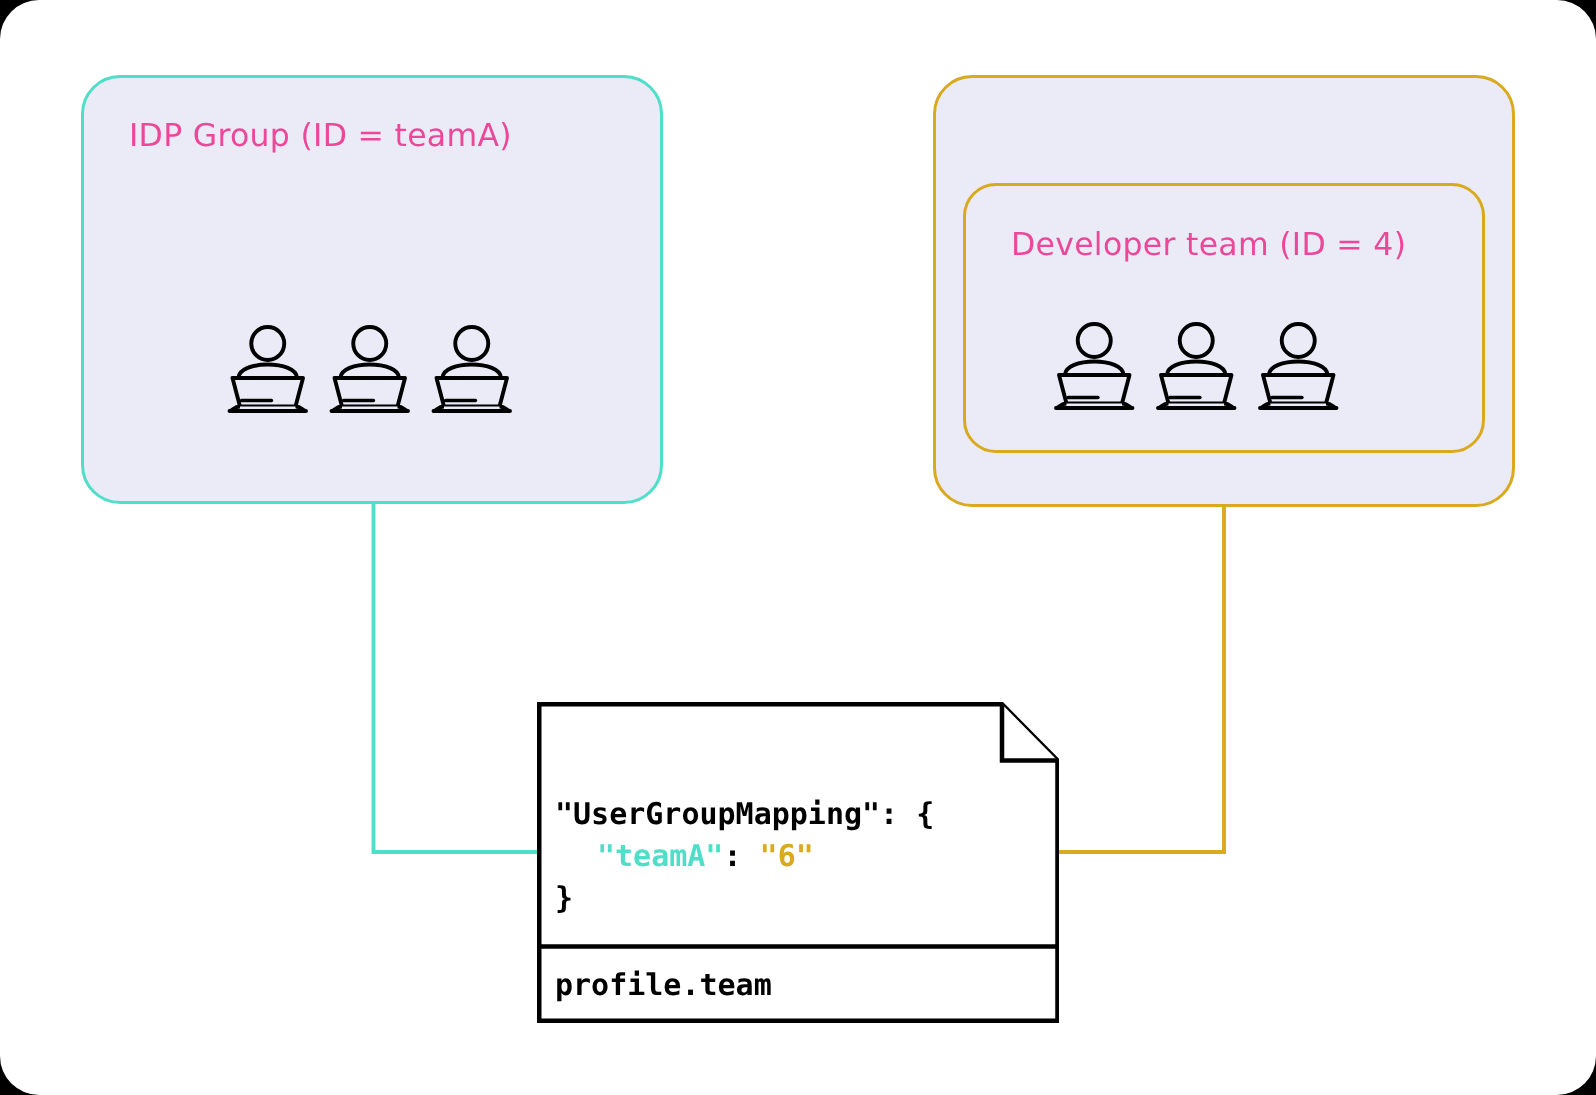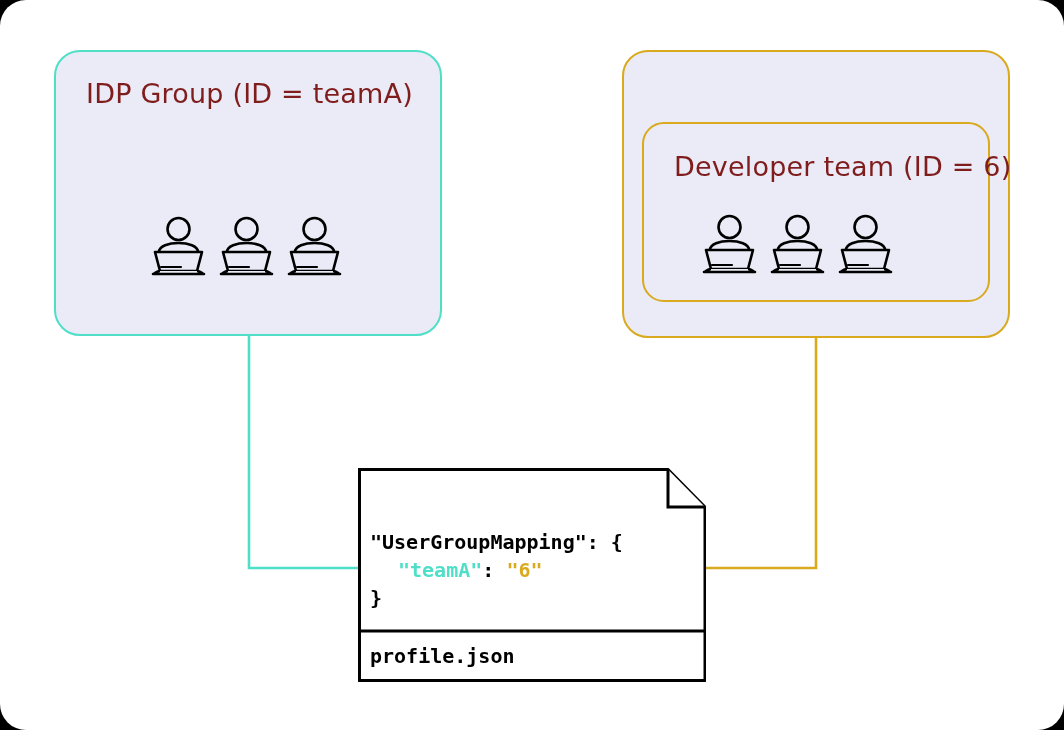--- a/index.html
+++ b/index.html
@@ -34,23 +34,23 @@
   }
   #dev-box{
     left:642px;top:122px;width:348px;height:180px;
     border:2.5px solid #d9a91e;
     border-radius:22px;
     background:#ebebf7;
   }
   .box-title{
     position:absolute;
     font-family:"DejaVu Sans",sans-serif;
-    font-size:27px;
+    font-size:21px;
     font-weight:400;
-    color:#7f1d1d;
+    color:#ec4899;
     letter-spacing:0.2px;
     white-space:nowrap;
   }
   #idp-title{left:86px;top:78px;}
   #api-title{left:654px;top:78px;}
   #dev-title{left:674px;top:151px;}
 
   .people{position:absolute;display:flex;gap:13px;}
   #idp-people{left:151px;top:216px;}
   #dev-people{left:702px;top:214px;}
@@ -124,21 +124,21 @@
       <path d="M 8 36 C 8 24 47 24 47 36" fill="none" stroke="#000" stroke-width="2.6" stroke-linecap="round"></path>
       <path d="M 4 36 L 51 36 L 46 55 L 9 55 Z" fill="#ebebf7" stroke="#000" stroke-width="2.6" stroke-linejoin="round"></path>
       <path d="M 9 55 C 5 55 4 58 2 58 L 53 58 C 51 58 50 55 46 55" fill="#ebebf7" stroke="#000" stroke-width="2.6" stroke-linejoin="round"></path>
       <line x1="10" y1="51" x2="30" y2="51" stroke="#000" stroke-width="2.2" stroke-linecap="round"></line>
     </svg>
   </div>
 
   <div class="box" id="api-box"></div>
 
   <div class="box" id="dev-box"></div>
-  <div class="box-title" id="dev-title">Developer team (ID = 6)</div>
+  <div class="box-title" id="dev-title">Developer team (ID = 4)</div>
   <div class="people" id="dev-people">
     <svg class="person-icon" width="55" height="62" viewBox="0 0 55 62" xmlns="http://www.w3.org/2000/svg">
       <circle cx="27.5" cy="13" r="11" fill="none" stroke="#000" stroke-width="2.6"></circle>
       <path d="M 8 36 C 8 24 47 24 47 36" fill="none" stroke="#000" stroke-width="2.6" stroke-linecap="round"></path>
       <path d="M 4 36 L 51 36 L 46 55 L 9 55 Z" fill="#ebebf7" stroke="#000" stroke-width="2.6" stroke-linejoin="round"></path>
       <path d="M 9 55 C 5 55 4 58 2 58 L 53 58 C 51 58 50 55 46 55" fill="#ebebf7" stroke="#000" stroke-width="2.6" stroke-linejoin="round"></path>
       <line x1="10" y1="51" x2="30" y2="51" stroke="#000" stroke-width="2.2" stroke-linecap="round"></line>
     </svg>
     <svg class="person-icon" width="55" height="62" viewBox="0 0 55 62" xmlns="http://www.w3.org/2000/svg">
       <circle cx="27.5" cy="13" r="11" fill="none" stroke="#000" stroke-width="2.6"></circle>
@@ -161,15 +161,15 @@
     <path d="M 310 1.5 L 310 39 L 347 39" fill="#ffffff" stroke="#000000" stroke-width="3" stroke-linejoin="miter"></path>
     <line x1="1.5" y1="163" x2="347" y2="163" stroke="#000000" stroke-width="3"></line>
   </svg>
 
   <div class="doc-text" id="json-line1">"UserGroupMapping": {</div>
 
   <div class="doc-text" id="json-line2"><span class="tok-key">"teamA"</span><span class="tok-plain">: </span><span class="tok-val">"6"</span></div>
 
   <div class="doc-text" id="json-line3">}</div>
 
-  <div class="doc-text" id="doc-filename">profile.json</div>
+  <div class="doc-text" id="doc-filename">profile.team</div>
 
 </div>
 
 </body></html>

